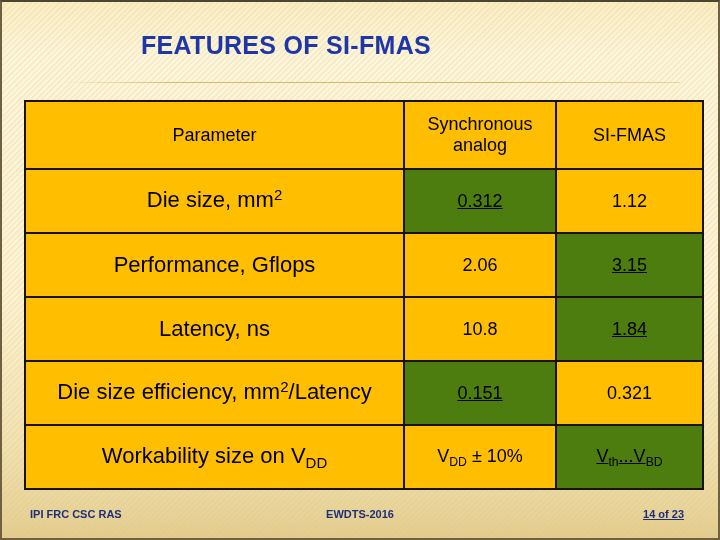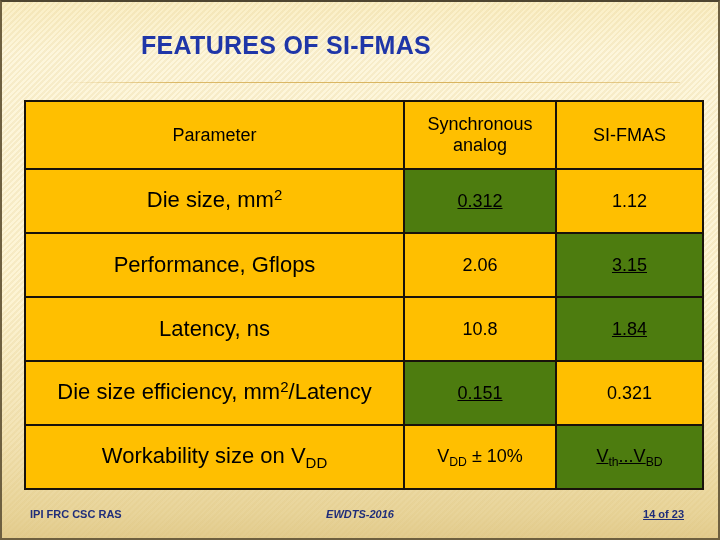--- a/index.html
+++ b/index.html
@@ -167,21 +167,20 @@
     top: 0;
     white-space: nowrap;
   }
   #footer .f-center {
     position: absolute;
     left: 0;
     top: 0;
     width: 720px;
     text-align: center;
     white-space: nowrap;
-    font-style: italic;
   }
   #footer .f-right {
     position: absolute;
     right: 36px;
     top: 0;
     white-space: nowrap;
     text-decoration: underline;
   }
 </style>
 </head>

